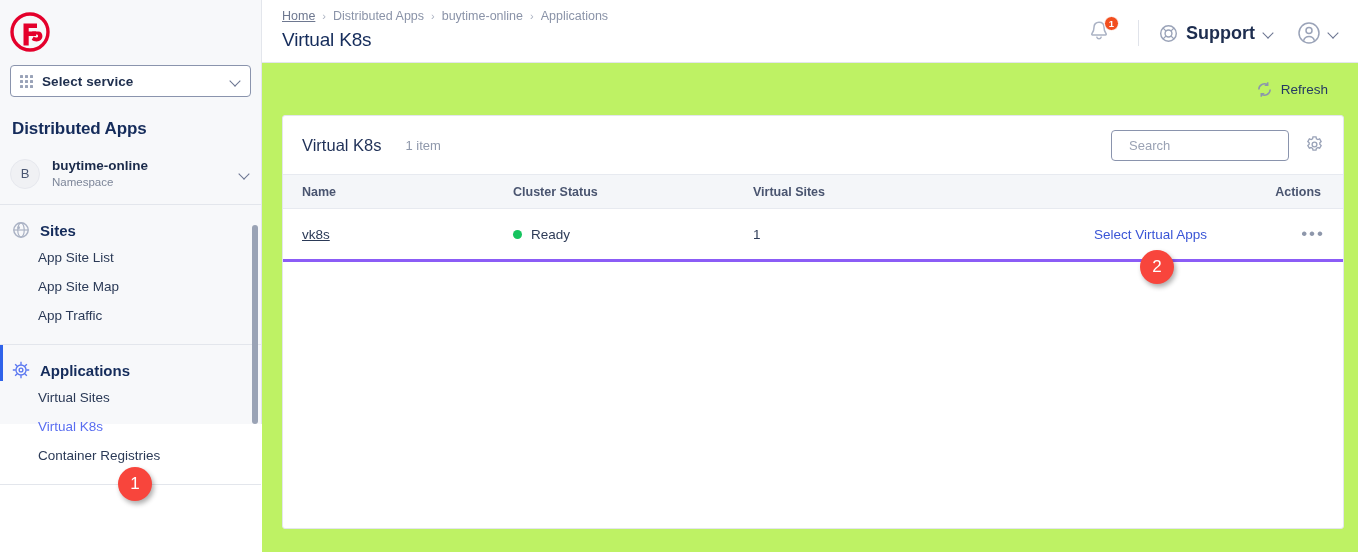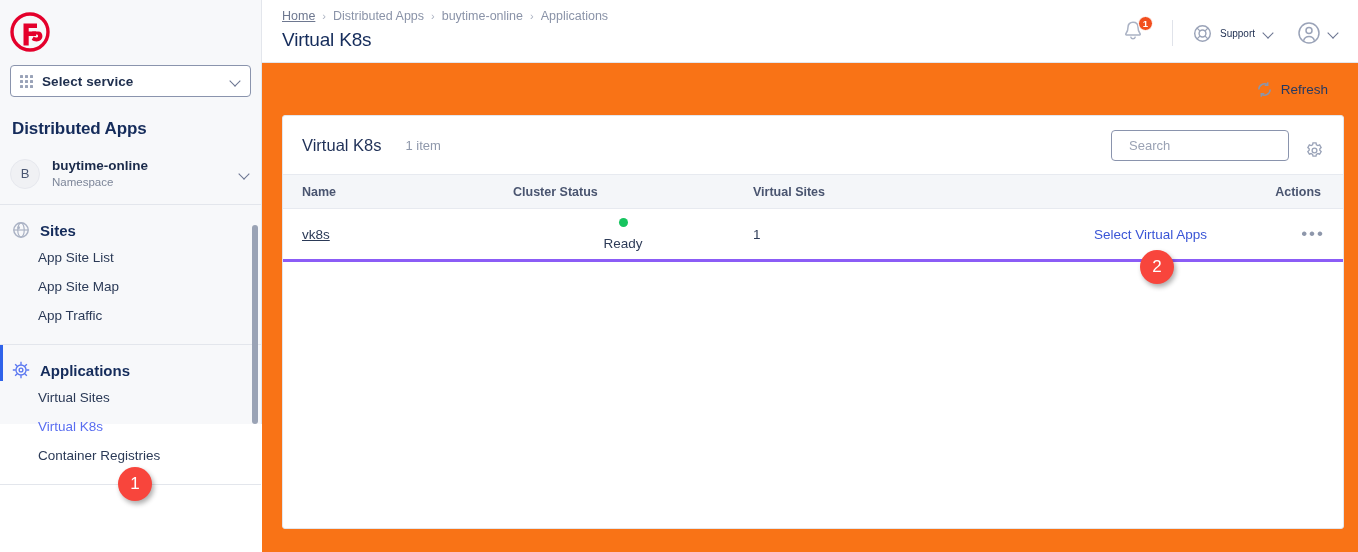--- a/index.html
+++ b/index.html
@@ -75,21 +75,21 @@
   .nav-item {
     font-size: 13.5px; color: #2b3a57;
     padding: 7px 0 7px 38px; cursor: pointer; position: relative;
   }
   .nav-item.sel { color: #5a6ef0; }
 
   .sb-track { position: absolute; right: 3px; top: 225px; width: 6px; bottom: 0px; }
   .sb-thumb { width: 6px; height: 100%; background: #9aa3b5; border-radius: 3px; }
 
   
-  .main { flex: 1 1 auto; height: 552px; background: #f97316; position: relative; overflow: hidden; }
+  .main { flex: 1 1 auto; height: 552px; background: #bef264; position: relative; overflow: hidden; }
   .topbar {
     height: 63px; background: #ffffff;
     border-bottom: 1px solid #e3e6ec;
     display: flex; align-items: flex-start; justify-content: space-between;
     padding: 9px 18px 0 20px;
   }
   .crumbs { font-size: 12.5px; color: #8a93a8; display: flex; align-items: center; gap: 7px; }
   .crumbs a { color: #6e7890; text-decoration: underline; }
   .crumbs .sep { color: #a9b0c0; font-size: 11px; }
   .page-title { font-size: 19px; color: #152c5b; margin-top: 6px; letter-spacing: -.2px; }
@@ -98,39 +98,39 @@
   .bell-wrap { position: relative; width: 30px; height: 28px; cursor: pointer; }
   .bell-badge {
     position: absolute; right: -1px; top: -3px;
     min-width: 15px; height: 15px; border-radius: 50%;
     background: #f24e1e; color: #fff; font-size: 9.5px; font-weight: bold;
     display: flex; align-items: center; justify-content: center;
     border: 1.5px solid #fff;
   }
   .vdiv { width: 1px; height: 26px; background: #e0e3ea; margin: 0 20px; }
   .support { display: flex; align-items: center; gap: 8px; cursor: pointer; }
-  .support .lbl { font-size: 10px; font-weight: normal; color: #1d2d4f; }
+  .support .lbl { font-size: 18px; font-weight: bold; color: #1d2d4f; }
   .acct { display: flex; align-items: center; gap: 7px; cursor: pointer; margin-left: 22px; }
 
   .refresh-bar { height: 52px; display: flex; align-items: center; justify-content: flex-end; padding-right: 30px; }
   .refresh { display: flex; align-items: center; gap: 8px; cursor: pointer; }
   .refresh .lbl { font-size: 13.5px; color: #253a63; }
 
   .card {
     margin: 0 14px 0 20px;
     background: #ffffff;
     border: 1px solid #e3e6ec;
     border-radius: 3px;
     height: 414px;
     overflow: hidden;
   }
   .card-head { height: 58px; display: flex; align-items: center; padding: 0 18px 0 19px; }
   .card-title { font-size: 16.5px; color: #1f3057; }
   .card-count { font-size: 13px; color: #8f98ab; margin-left: 24px; }
-  .card-head-right { margin-left: auto; display: flex; align-items: flex-end; gap: 16px; }
+  .card-head-right { margin-left: auto; display: flex; align-items: center; gap: 16px; }
   .searchbox {
     width: 178px; height: 31px;
     border: 1px solid #8a94ad; border-radius: 4px;
     display: flex; align-items: center; padding: 0 8px 0 9px;
     background: #fff;
   }
   .searchbox input {
     border: 0; outline: 0; margin-left: 8px; flex: 1;
     font-size: 13px; color: #2b3a57; font-family: "Liberation Sans", sans-serif;
     background: transparent;
@@ -147,21 +147,21 @@
   }
   thead th:first-child { padding-left: 19px; }
   thead th.right { text-align: right; padding-right: 22px; }
   tbody td {
     height: 52px; padding: 0 10px;
     font-size: 13.5px; color: #2e3c58;
     border-bottom: 3px solid #8b5cf6; vertical-align: middle;
   }
   tbody td:first-child { padding-left: 19px; }
   .lnk { color: #2b3a57; text-decoration: underline; cursor: pointer; }
-  .status { display: flex; align-items: center; gap: 9px; flex-direction: column; }
+  .status { display: flex; align-items: center; gap: 9px; }
   .dot { width: 9px; height: 9px; border-radius: 50%; background: #16c45f; display: block; }
   .link-blue { color: #3a55d6; cursor: pointer; font-size: 13.5px; }
   .kebab { color: #8e97ab; letter-spacing: 2px; font-size: 17px; cursor: pointer; text-align: right; padding-right: 18px; }
 
   
   .callout {
     position: absolute; width: 34px; height: 34px; border-radius: 50%;
     background: #f8453c; color: #ffffff;
     font-size: 17px; font-weight: normal;
     display: flex; align-items: center; justify-content: center;

